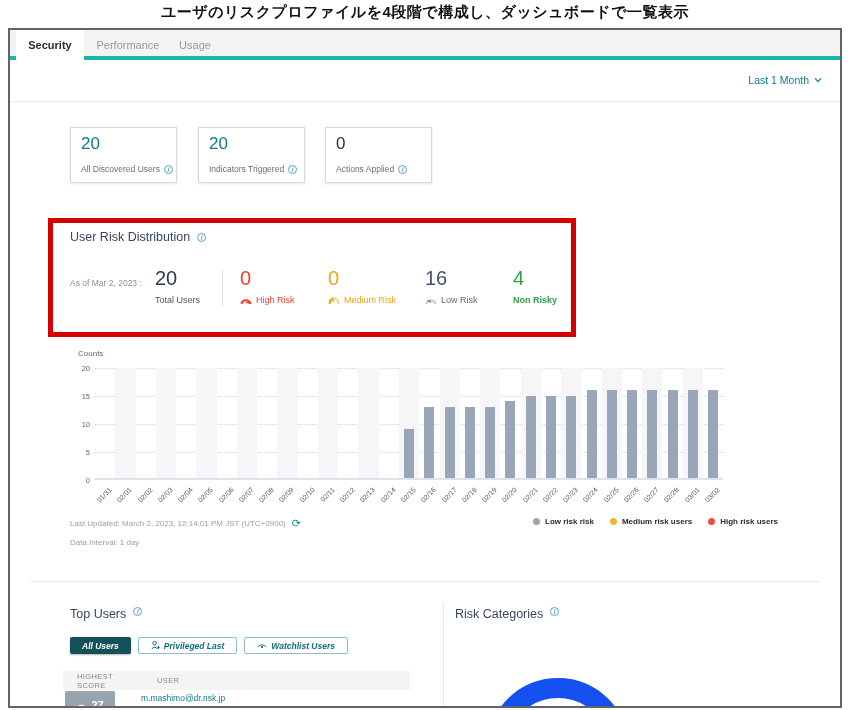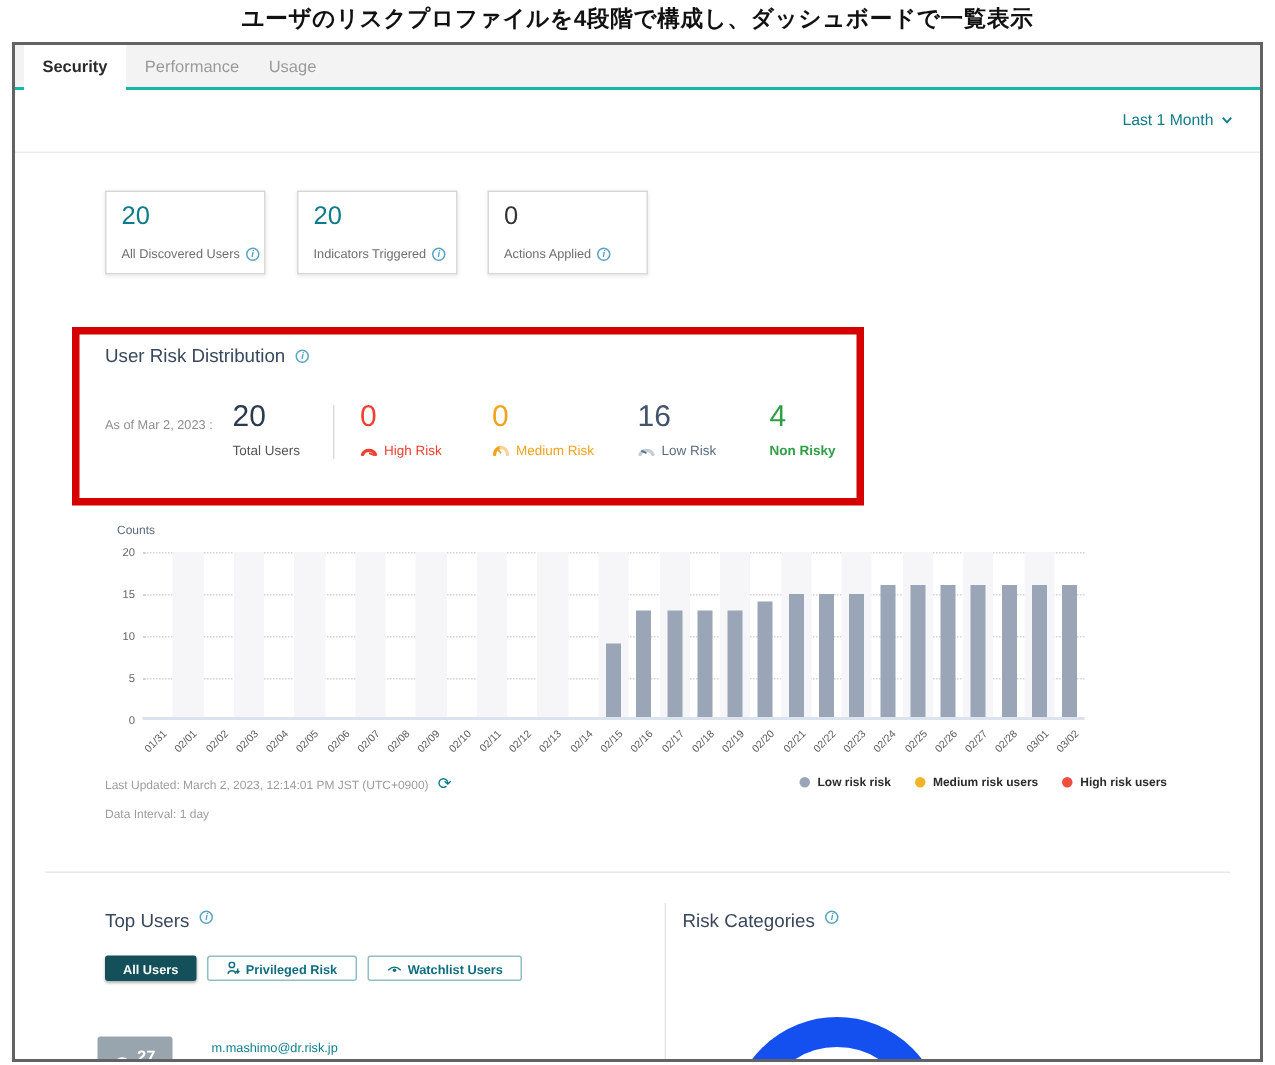--- a/index.html
+++ b/index.html
@@ -7,21 +7,21 @@
     font-family:"Liberation Sans", sans-serif; }
 
   .page-title { position:absolute; top:3px; left:0; width:850px; text-align:center;
     font-size:15px; font-weight:700; color:#111; letter-spacing:0.5px; }
 
   .window { position:absolute; left:8px; top:28px; width:834px; height:680px;
     border:2px solid #636363; background:#fff; overflow:hidden; }
 
   
   .topbar { position:absolute; left:0; top:0; width:830px; height:30px;
-    background:#f3f3f3; border-bottom:2px solid #14b8a6; }
+    background:#f3f3f3; border-bottom:4px solid #14b8a6; }
   .top-tab { position:absolute; top:0; height:30px; display:flex; align-items:center;
     justify-content:center; font-size:11px; color:#9a9a9a; cursor:pointer; }
   .top-tab.active { background:#fff; color:#2b2b2b; font-weight:700; }
   .topbar-right { position:absolute; right:16px; top:0; height:30px; display:flex;
     align-items:center; gap:32px; font-size:11px; font-weight:600; color:#2b2b2b;margin-top:29px; }
 
   
   .subnav { position:absolute; left:0; top:31px; width:830px; height:41px; background:#fff;
     border-bottom:1px solid #ececec; }
   .subnav-items { position:absolute; left:20px; top:0; height:100%; display:flex;
@@ -79,21 +79,21 @@
   .legend-item { display:flex; align-items:center; gap:5px; font-size:8px; font-weight:700;
     color:#2b2b2b; cursor:pointer; }
   .legend-dot { width:7px; height:7px; border-radius:50%; }
 
   .h-divider { position:absolute; left:20px; top:551px; width:790px; height:1px; background:#e8e8e8; }
   .v-divider { position:absolute; left:433px; top:572px; width:1px; height:104px; background:#eaeaea; }
 
   
   .section-title { position:absolute; font-size:12.5px; color:#39475c; display:flex;
     align-items:flex-start; gap:7px; }
-  .filter-row { position:absolute; left:60px; top:607px; display:flex; gap:7px; }
+  .filter-row { position:absolute; left:60px; top:607px; display:flex; gap:7px;font-style:italic; }
   .filter-btn { height:17px; display:flex; align-items:center; justify-content:center;
     gap:4px; font-size:8.5px; font-weight:700; padding:0 12px; border-radius:2px;
     cursor:pointer; }
   .filter-btn.active { background:#14505a; color:#fff; box-shadow:0 1px 2px rgba(0,0,0,0.3); }
   .filter-btn.outline { background:#fff; color:#0e6e7e; border:1px solid #8fbec7; }
 
   .table-header { position:absolute; left:53px; top:641px; width:347px; height:19px;
     background:#f4f4f4; display:flex; align-items:center; font-size:7.5px; color:#8a8a8a;
     letter-spacing:0.4px; }
   .th-score { margin-left:14px; width:64px; }
@@ -360,31 +360,35 @@
   <div class="filter-row">
     <div class="filter-btn active">
       <span>All Users</span>
     </div>
     <div class="filter-btn outline">
       <svg width="9" height="9" viewBox="0 0 10 10">
           <circle cx="4" cy="2.5" r="2" fill="none" stroke="#0e6e7e" stroke-width="1.1"></circle>
           <path d="M1,9 A3.2,3.2 0 0 1 7,9" fill="none" stroke="#0e6e7e" stroke-width="1.1"></path>
           <path d="M8.3,5.2 v3 M7,7 l1.3,1.4 L9.6,7" fill="none" stroke="#0e6e7e" stroke-width="1.1"></path>
         </svg>
-      <span>Privileged Risk</span>
+      <span>Privileged Last</span>
     </div>
     <div class="filter-btn outline">
       <svg width="10" height="8" viewBox="0 0 12 9">
           <path d="M1,5.5 Q6,0.5 11,5.5" fill="none" stroke="#0e6e7e" stroke-width="1.1"></path>
           <circle cx="6" cy="5.5" r="1.4" fill="#0e6e7e"></circle>
         </svg>
       <span>Watchlist Users</span>
     </div>
   </div>
 
+  <div class="table-header">
+    <span class="th-score">HIGHEST SCORE</span>
+    <span class="th-user">USER</span>
+  </div>
 
   <div>
     <div class="score-badge">
       <svg class="gauge-icon" style="width:11px;height:7px;" viewBox="0 0 14 9">
           <path d="M2,8 A5.5,5.5 0 0 1 12,8" fill="none" stroke="#ffffff" stroke-width="2.4" stroke-linecap="round"></path>
         </svg>
       <span>27</span>
     </div>
     <span class="user-email">m.mashimo@dr.risk.jp</span>
   </div>

